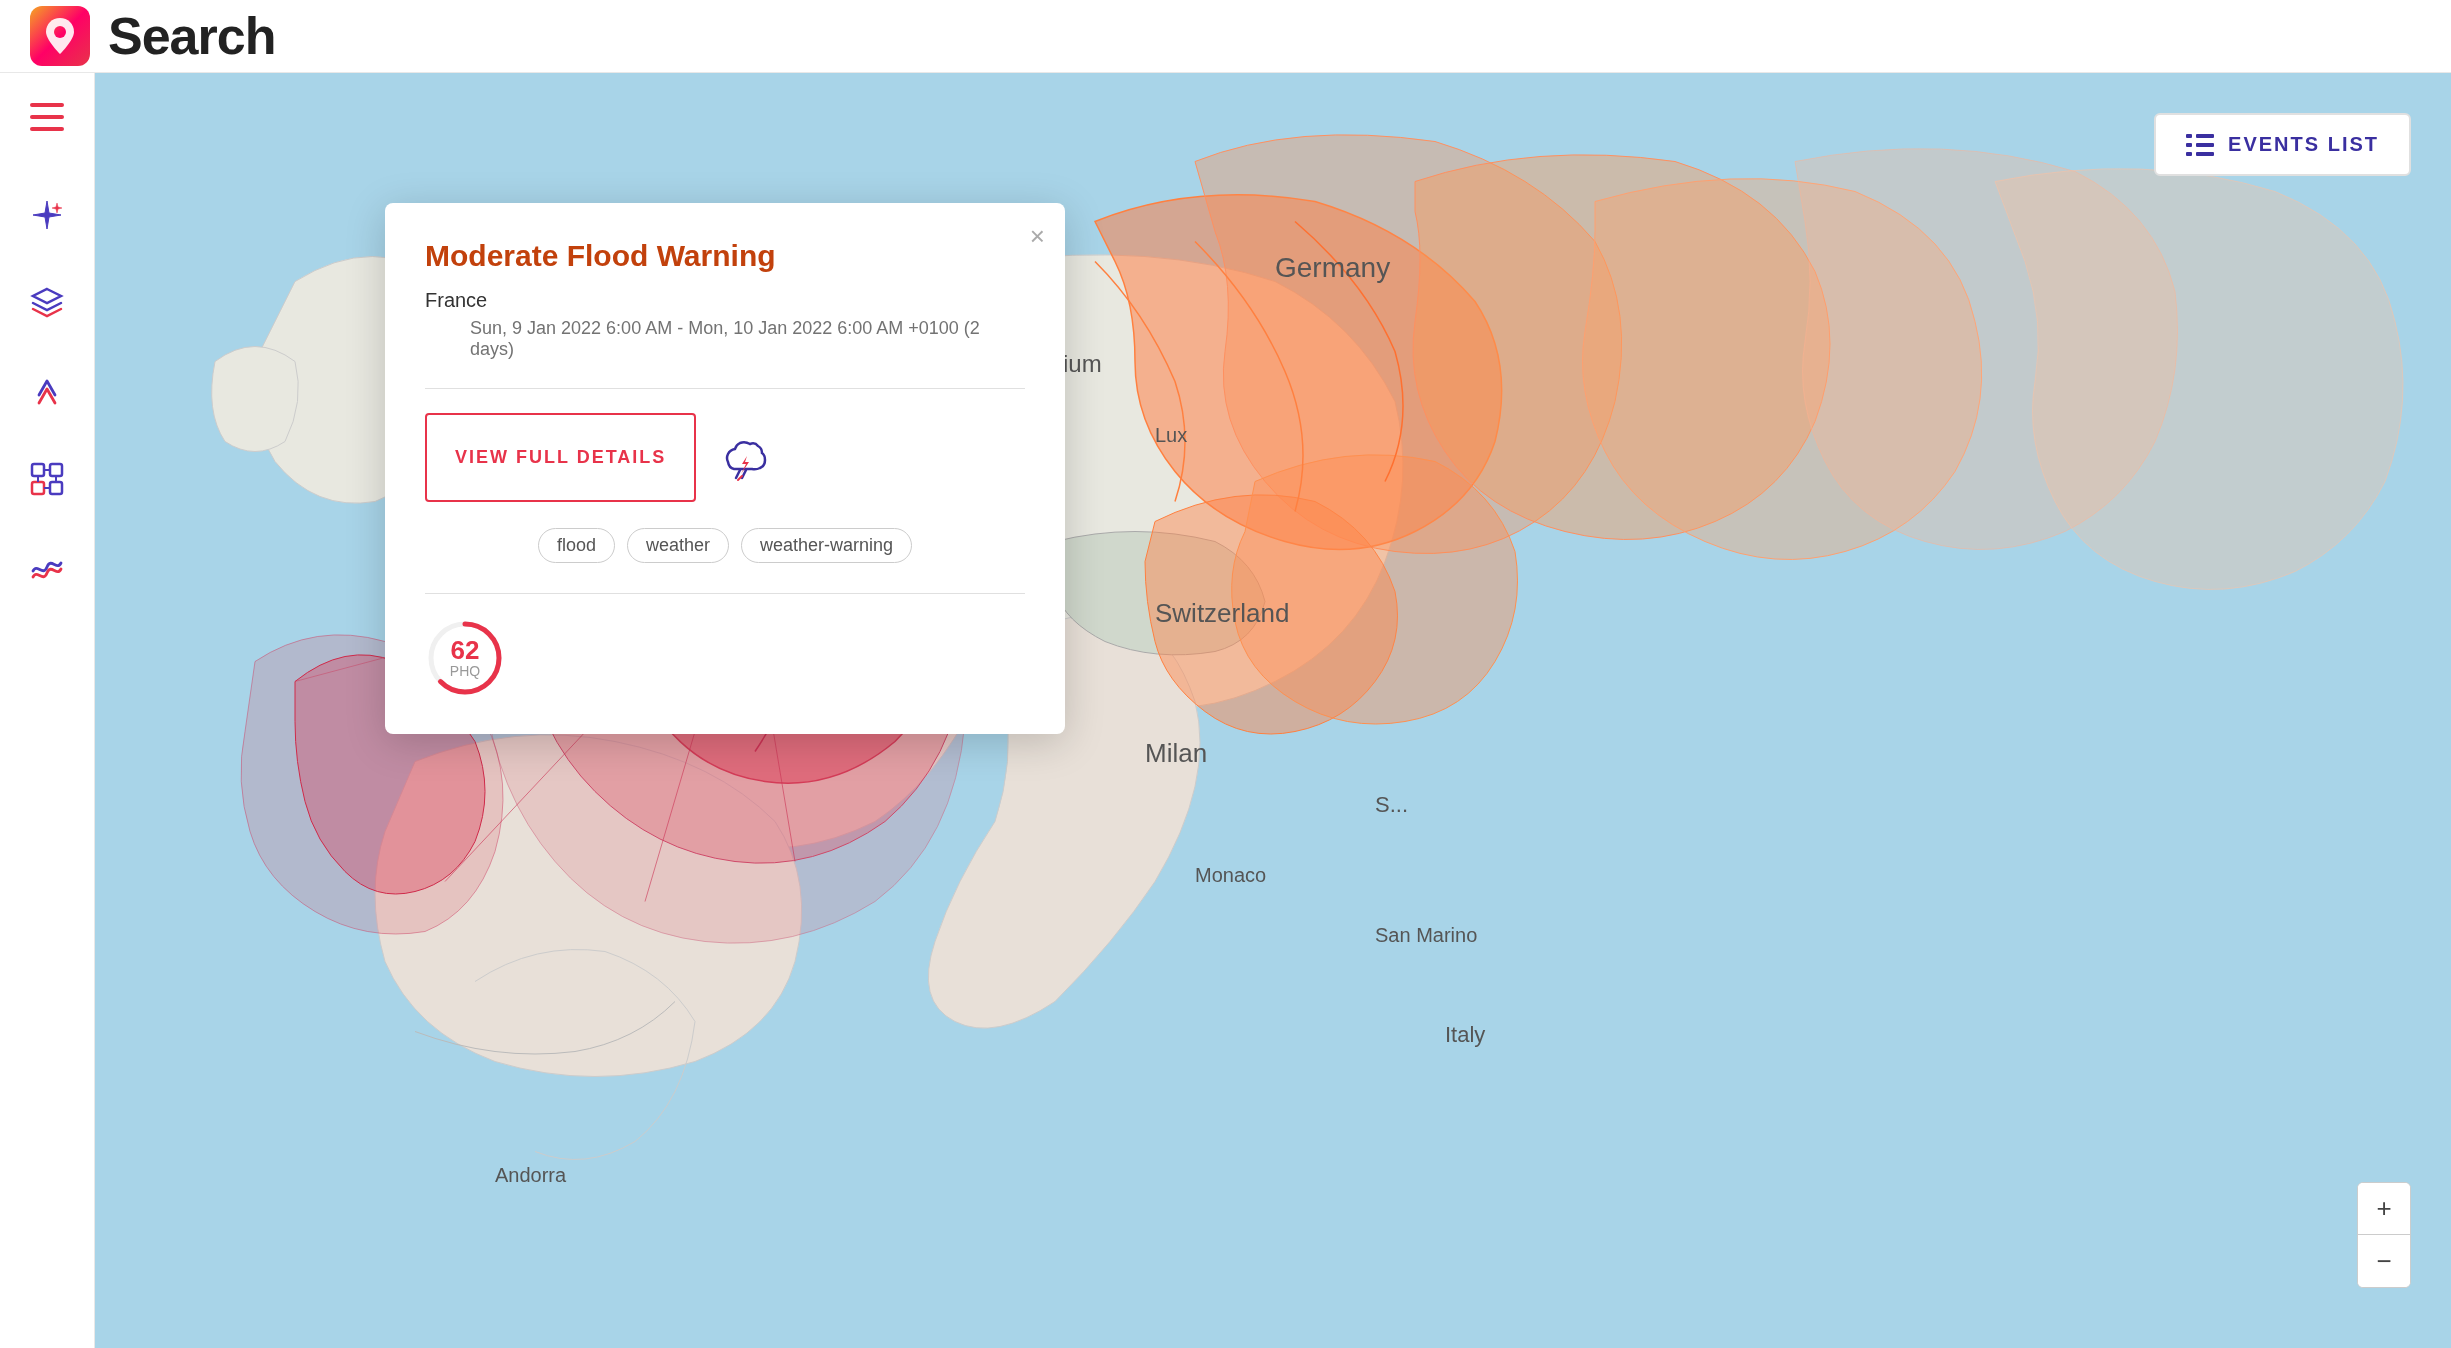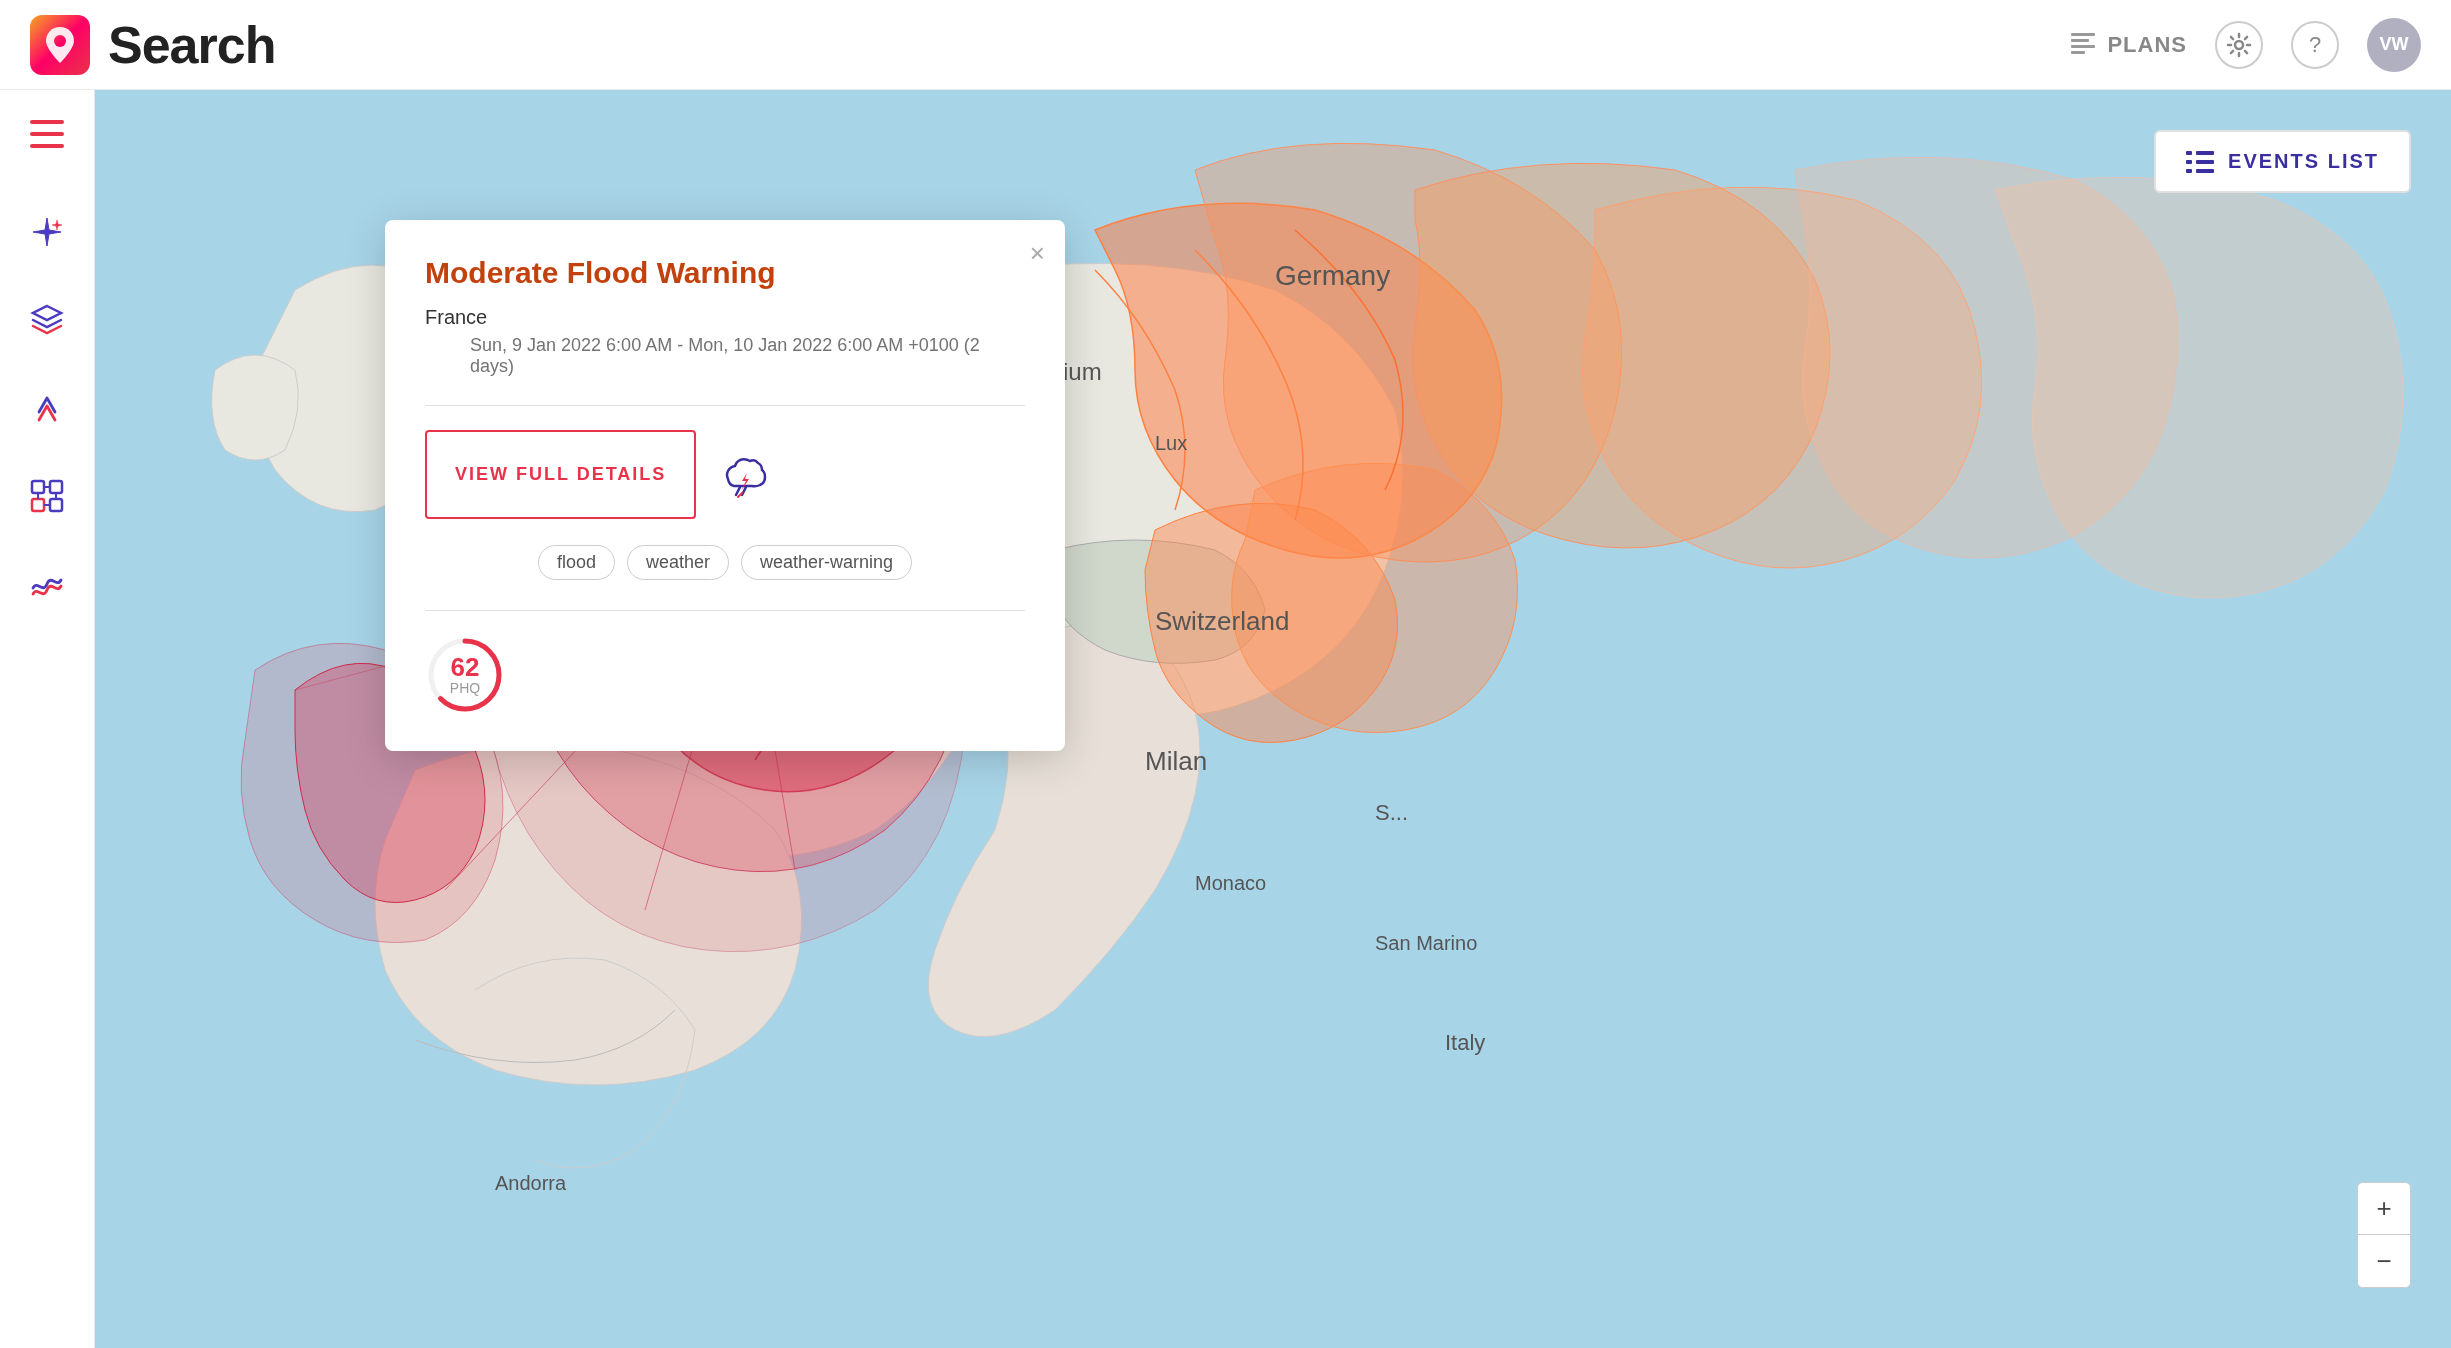--- a/index.html
+++ b/index.html
@@ -1,20 +1,20 @@
 <!DOCTYPE html>
 <html><head>
   <meta charset="utf-8">
   <style>
     * { margin: 0; padding: 0; box-sizing: border-box; }
     body { font-family: 'Segoe UI', Arial, sans-serif; width: 2451px; height: 1348px; overflow: hidden; display: flex; flex-direction: column; }
 
     
     .header {
-      height: 90px;
+      height: 73px;
       background: #fff;
       border-bottom: 1px solid #e8e8e8;
       display: flex;
       align-items: center;
       padding: 0 30px;
       z-index: 100;
       flex-shrink: 0;
     }
     .header-logo {
       display: flex;
@@ -318,43 +318,20 @@
           <stop offset="50%" stop-color="#f06"></stop>
           <stop offset="100%" stop-color="#e8334a"></stop>
         </linearGradient>
       </defs>
       <rect width="60" height="60" rx="12" fill="url(#logoGrad)"></rect>
       <path d="M30 12 C22 12 16 18 16 26 C16 34 30 48 30 48 C30 48 44 34 44 26 C44 18 38 12 30 12Z" fill="white" fill-opacity="0.9"></path>
       <circle cx="30" cy="26" r="6" fill="url(#logoGrad)"></circle>
     </svg>
     <span class="header-title">Search</span>
   </div>
-  <div class="header-right">
-    <div class="header-plans">
-      <svg width="28" height="28" viewBox="0 0 28 28">
-          <rect x="2" y="2" width="24" height="3" rx="1" fill="#999"></rect>
-          <rect x="2" y="8" width="18" height="3" rx="1" fill="#999"></rect>
-          <rect x="2" y="14" width="24" height="3" rx="1" fill="#999"></rect>
-          <rect x="2" y="20" width="14" height="3" rx="1" fill="#999"></rect>
-        </svg>
-      <span>PLANS</span>
-    </div>
-    <div class="header-icon-btn">
-      <svg width="26" height="26" viewBox="0 0 26 26" fill="none">
-        <circle cx="13" cy="13" r="4" stroke="#888" stroke-width="2.5"></circle>
-        <path d="M13 2v3M13 21v3M2 13h3M21 13h3M4.93 4.93l2.12 2.12M18.95 18.95l2.12 2.12M4.93 21.07l2.12-2.12M18.95 7.05l2.12-2.12" stroke="#888" stroke-width="2.5" stroke-linecap="round"></path>
-      </svg>
-    </div>
-    <div class="header-icon-btn">
-      <span style="font-size:22px;color:#888;">?</span>
-    </div>
-    <div class="avatar">
-      <span>VW</span>
-    </div>
-  </div>
 </div>
 
 <div class="main">
 
   <div class="sidebar">
     <div class="sidebar-hamburger">
       <svg width="34" height="28" viewBox="0 0 34 28">
         <rect y="0" width="34" height="4" rx="2" fill="#e8334a"></rect>
         <rect y="12" width="34" height="4" rx="2" fill="#e8334a"></rect>
         <rect y="24" width="34" height="4" rx="2" fill="#e8334a"></rect>

